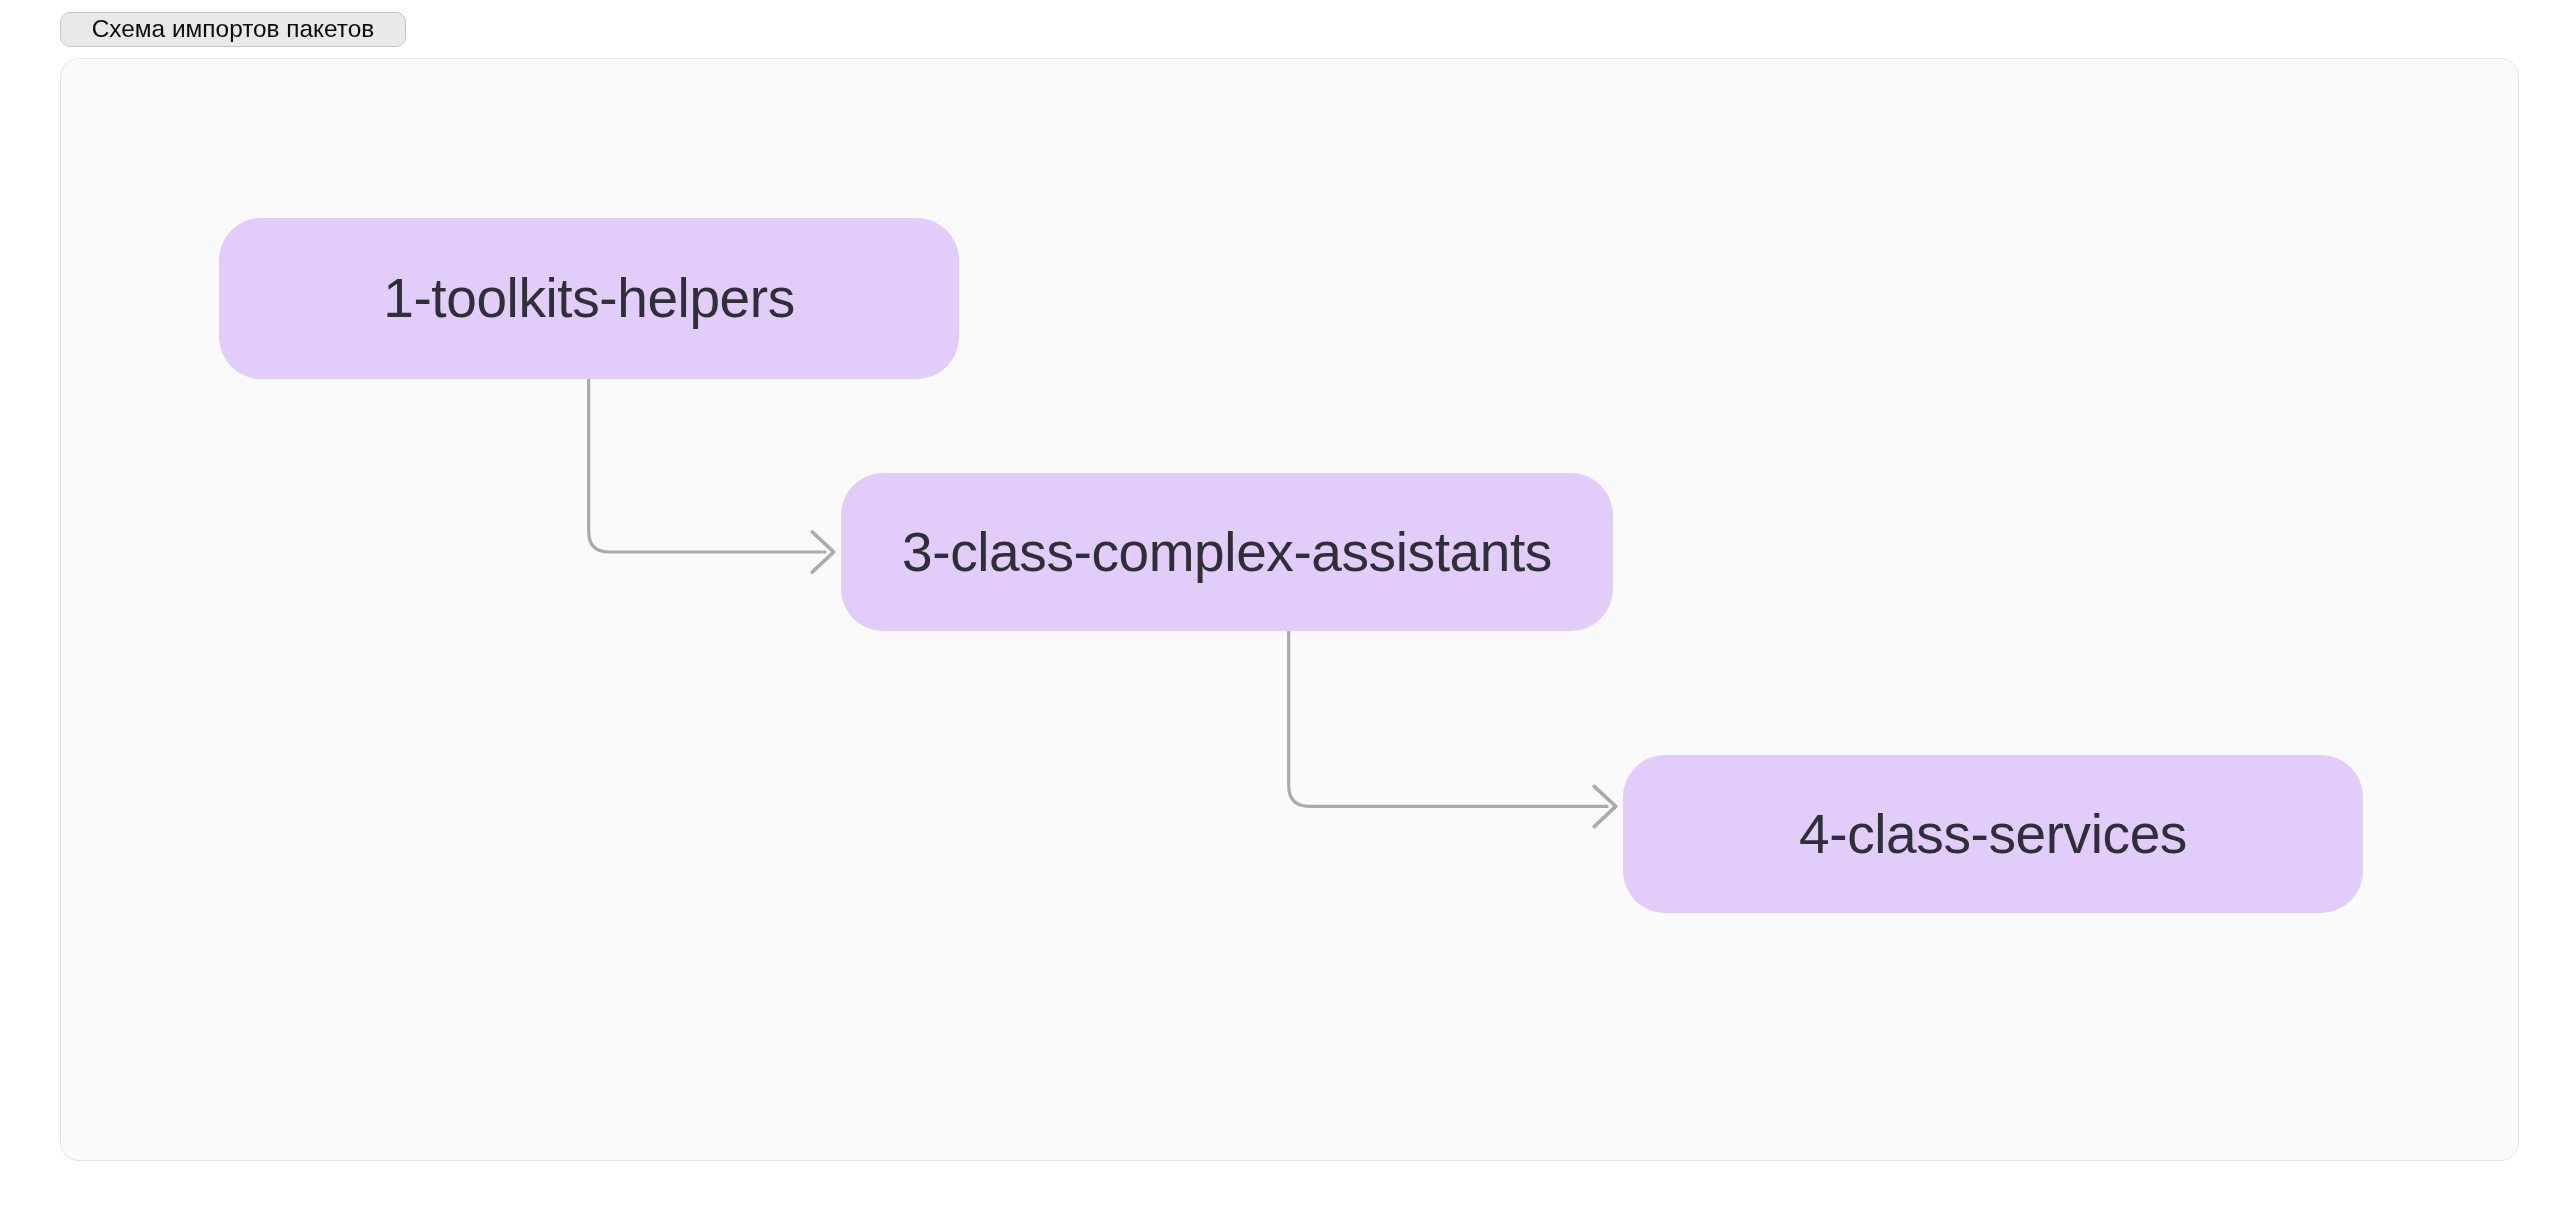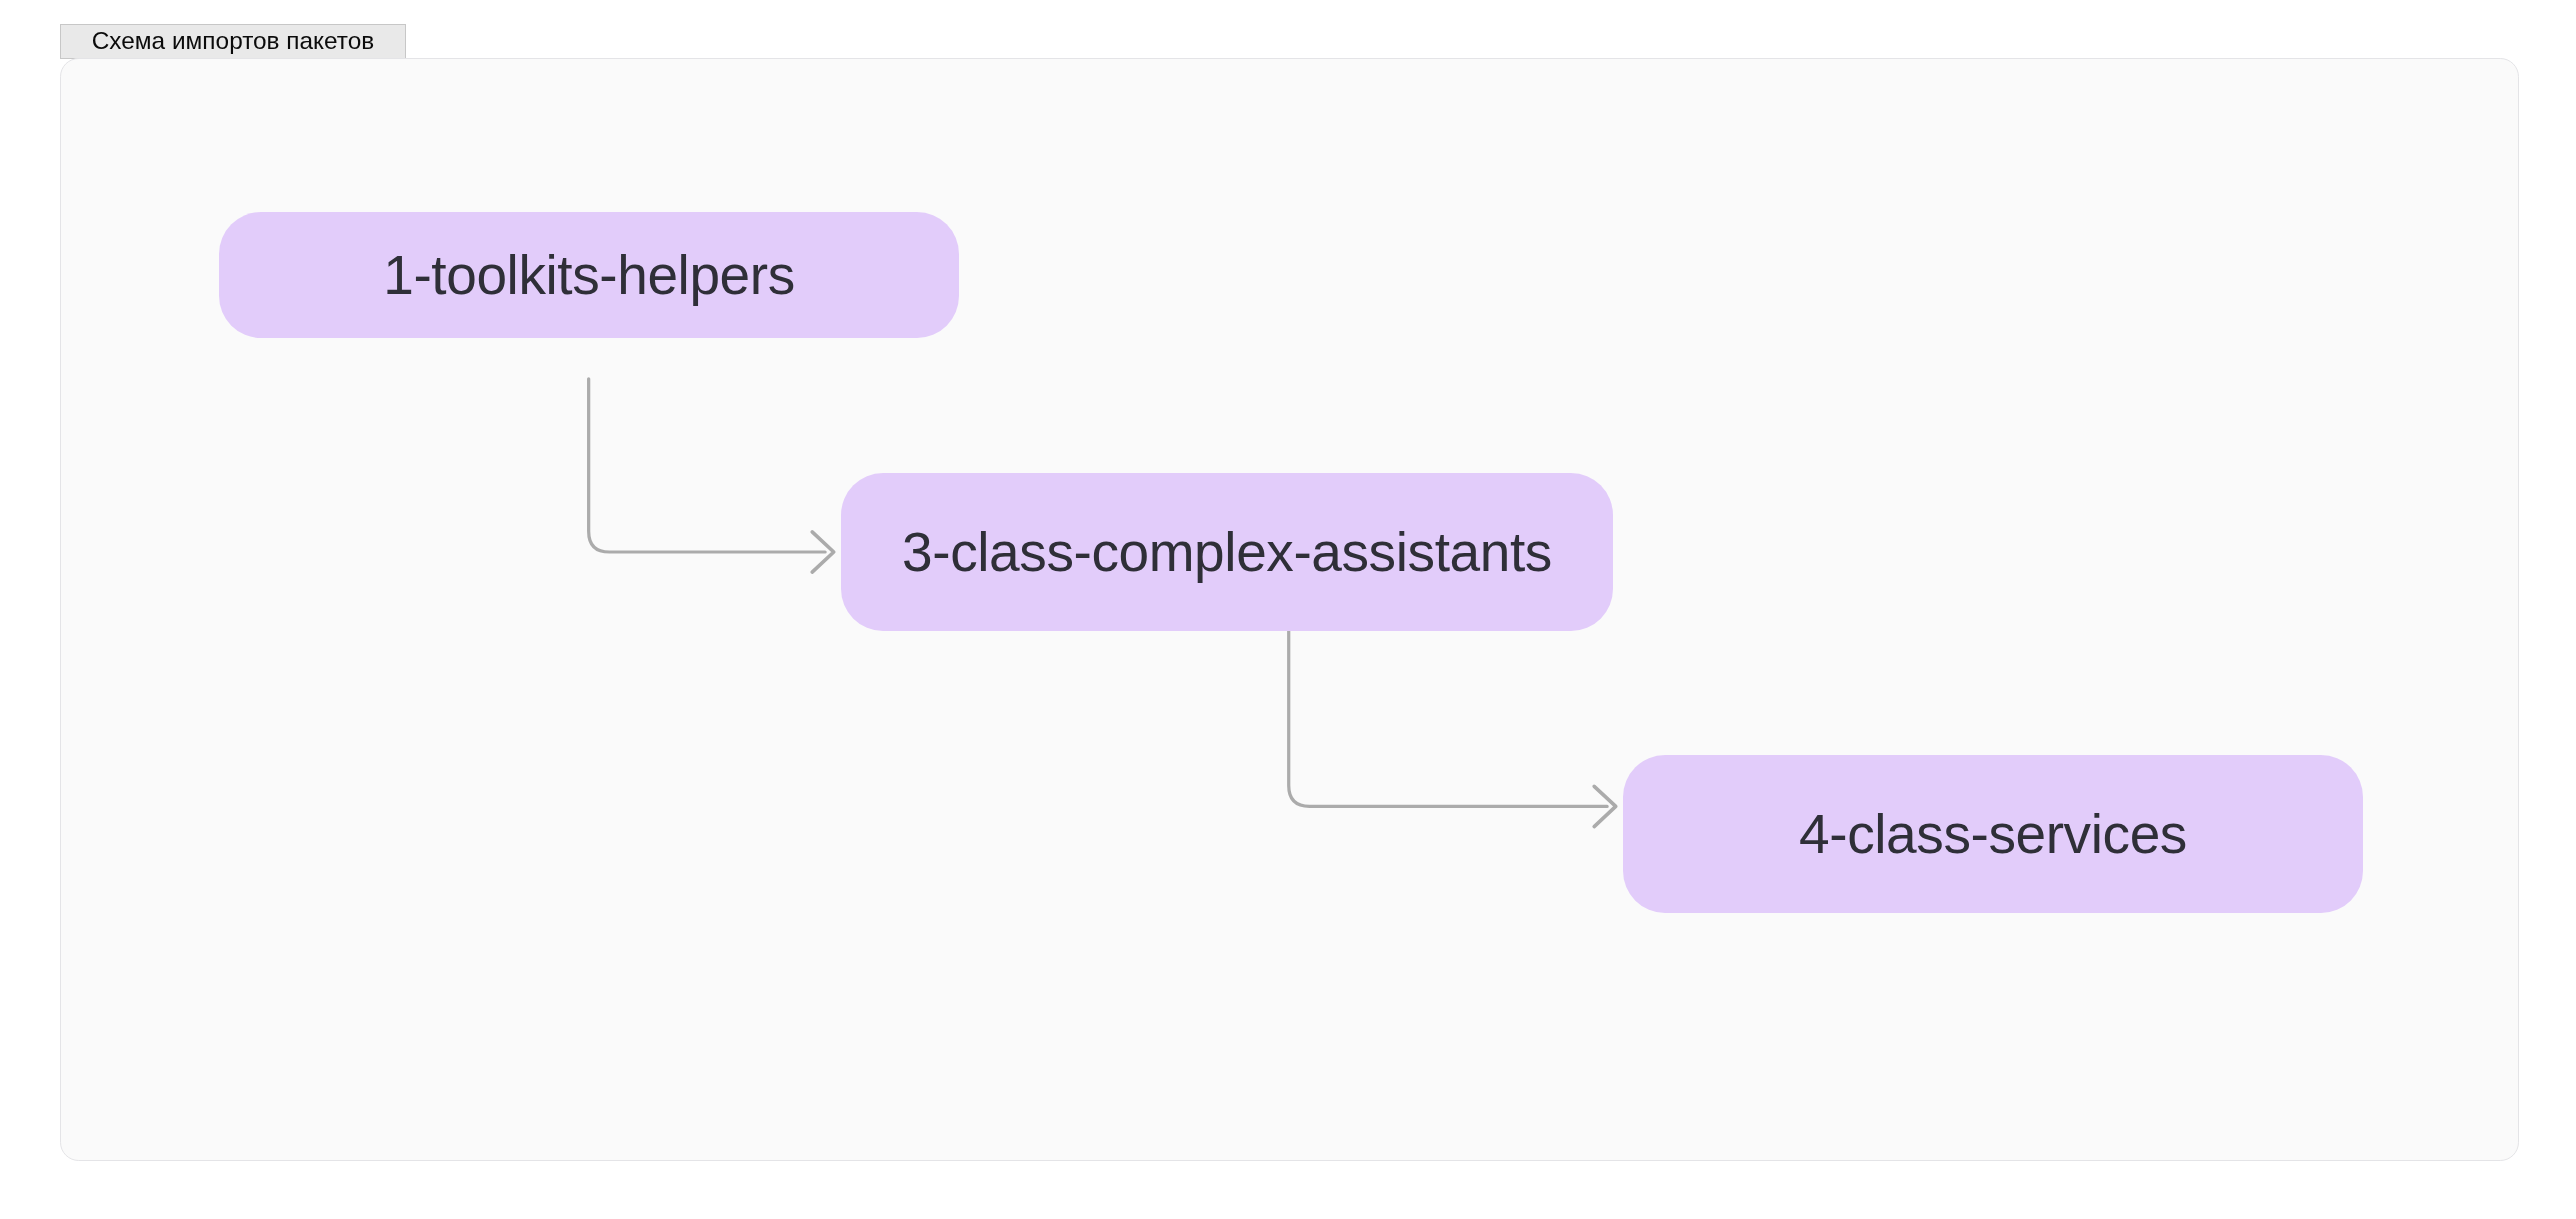--- a/index.html
+++ b/index.html
@@ -28,30 +28,29 @@
 
   
   .title-chip {
     position: absolute;
     left: 60px;
     top: 12.2px;
     width: 346px;
     height: 35px;
     background: var(--chip-bg);
     border: 1.4px solid var(--chip-border);
-    border-radius: 0;
+    border-radius: 10px;
     display: flex;
     align-items: center;
     justify-content: center;
     font-size: 24.4px;
     line-height: 1;
     color: #0b0b0b;
     cursor: pointer;
     white-space: nowrap;
-    margin-top: 12px;
   }
 
   
   .diagram-panel {
     position: absolute;
     left: 60px;
     top: 58px;
     width: 2459px;
     height: 1103px;
     background: var(--panel-bg);
@@ -74,21 +73,21 @@
     align-items: center;
     justify-content: center;
     background: var(--node-fill);
     border-radius: 42px;
     color: var(--node-text);
     font-size: 55px;
     letter-spacing: -0.4px;
     line-height: 1;
     white-space: nowrap;
   }
-  .node-1 { left: 219px;  top: 212px;  width: 740px; height: 126px; }
+  .node-1 { left: 219px;  top: 218px;  width: 740px; height: 161px; }
   .node-3 { left: 841px; top: 473px;  width: 772px; height: 158px; }
   .node-4 { left: 1623px; top: 727px; width: 740px; height: 158px; margin-top: 28px; }
 
   .edge-line {
     fill: none;
     stroke: var(--edge-color);
     stroke-width: 4.5;
     stroke-linecap: round;
     stroke-linejoin: round;
   }

